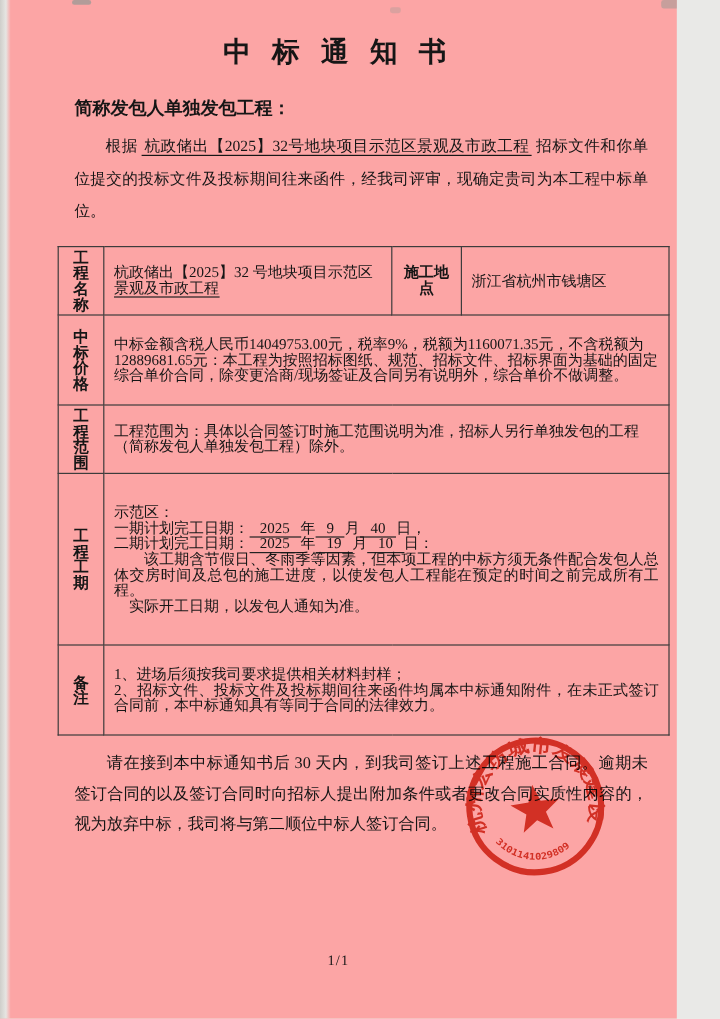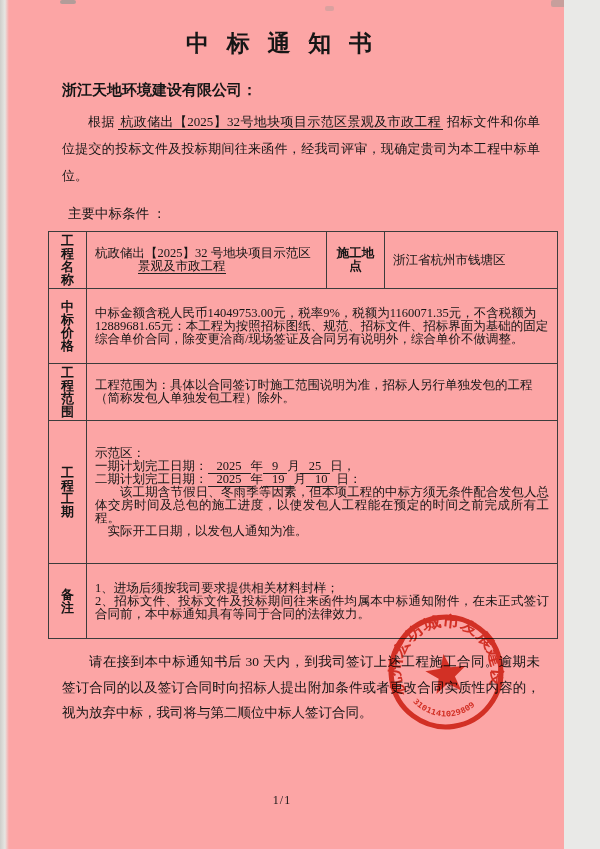--- a/index.html
+++ b/index.html
@@ -50,40 +50,39 @@
 <body>
 
 <div class="page">
   <div class="edge-left"></div>
   <div class="smudge a"></div>
   <div class="smudge b"></div>
   <div class="smudge c"></div>
 
   <div class="title">中 标 通 知 书</div>
 
-  <div class="addressee">浙江天地环境建设有限公司：</div>
+  <div class="addressee">简称发包人单独发包工程：</div>
 
   <div class="intro"><span>根据</span> <span class="u-proj">杭政储出【2025】32号地块项目示范区景观及市政工程</span> <span>招标文件和你单位提交的投标文件及投标期间往来函件，经我司评审，现确定贵司为本工程中标单位。</span></div>
 
-  <div class="cond">主要中标条件 ：</div>
 
   <table class="main">
     <colgroup>
         <col style="width:38px">
         <col style="width:240px">
         <col style="width:58px">
         <col style="width:173px">
       </colgroup>
     <tbody>
         <tr style="height:45px;">
       <td class="lbl">
         <div>工程</div>
         <div>名称</div>
       </td>
-      <td><span>杭政储出【2025】32 号地块项目示范区</span><span style="border-bottom:1px solid #222;margin-left:43px;">景观及市政工程</span></td>
+      <td><span>杭政储出【2025】32 号地块项目示范区</span><span style="border-bottom:1px solid #222;">景观及市政工程</span></td>
       <td class="hdr">施工地点</td>
       <td>浙江省杭州市钱塘区</td>
     </tr>
     <tr style="height:75px;">
       <td class="lbl">
         <div>中标</div>
         <div>价格</div>
       </td>
       <td colspan="3">中标金额含税人民币14049753.00元，税率9%，税额为1160071.35元，不含税额为12889681.65元：本工程为按照招标图纸、规范、招标文件、招标界面为基础的固定综合单价合同，除变更洽商/现场签证及合同另有说明外，综合单价不做调整。</td>
     </tr>
@@ -94,21 +93,21 @@
       </td>
       <td colspan="3">工程范围为：具体以合同签订时施工范围说明为准，招标人另行单独发包的工程（简称发包人单独发包工程）除外。</td>
     </tr>
     <tr style="height:143px;">
       <td class="lbl">
         <div>工程</div>
         <div>工期</div>
       </td>
       <td colspan="3">
         <div class="cellblock">示范区：</div>
-        <div class="cellblock"><span>一期计划完工日期：</span><span class="u">2025</span><span>年</span><span class="u">9</span><span>月</span><span class="u">25</span><span>日</span><span>，</span></div>
+        <div class="cellblock"><span>一期计划完工日期：</span><span class="u">2025</span><span>年</span><span class="u">9</span><span>月</span><span class="u">40</span><span>日</span><span>，</span></div>
         <div class="cellblock"><span>二期计划完工日期：</span><span class="u">2025</span><span>年</span><span class="u">19</span><span>月</span><span class="u">10</span><span>日</span><span>：</span></div>
         <div class="cellblock indent2" style="text-align:justify;">该工期含节假日、冬雨季等因素，但本项工程的中标方须无条件配合发包人总体交房时间及总包的施工进度，以使发包人工程能在预定的时间之前完成所有工程。</div>
         <div class="cellblock indent1">实际开工日期，以发包人通知为准。</div>
       </td>
     </tr>
     <tr style="height:75px;">
       <td class="lbl">
         <div>备</div>
         <div>注</div>
       </td>

